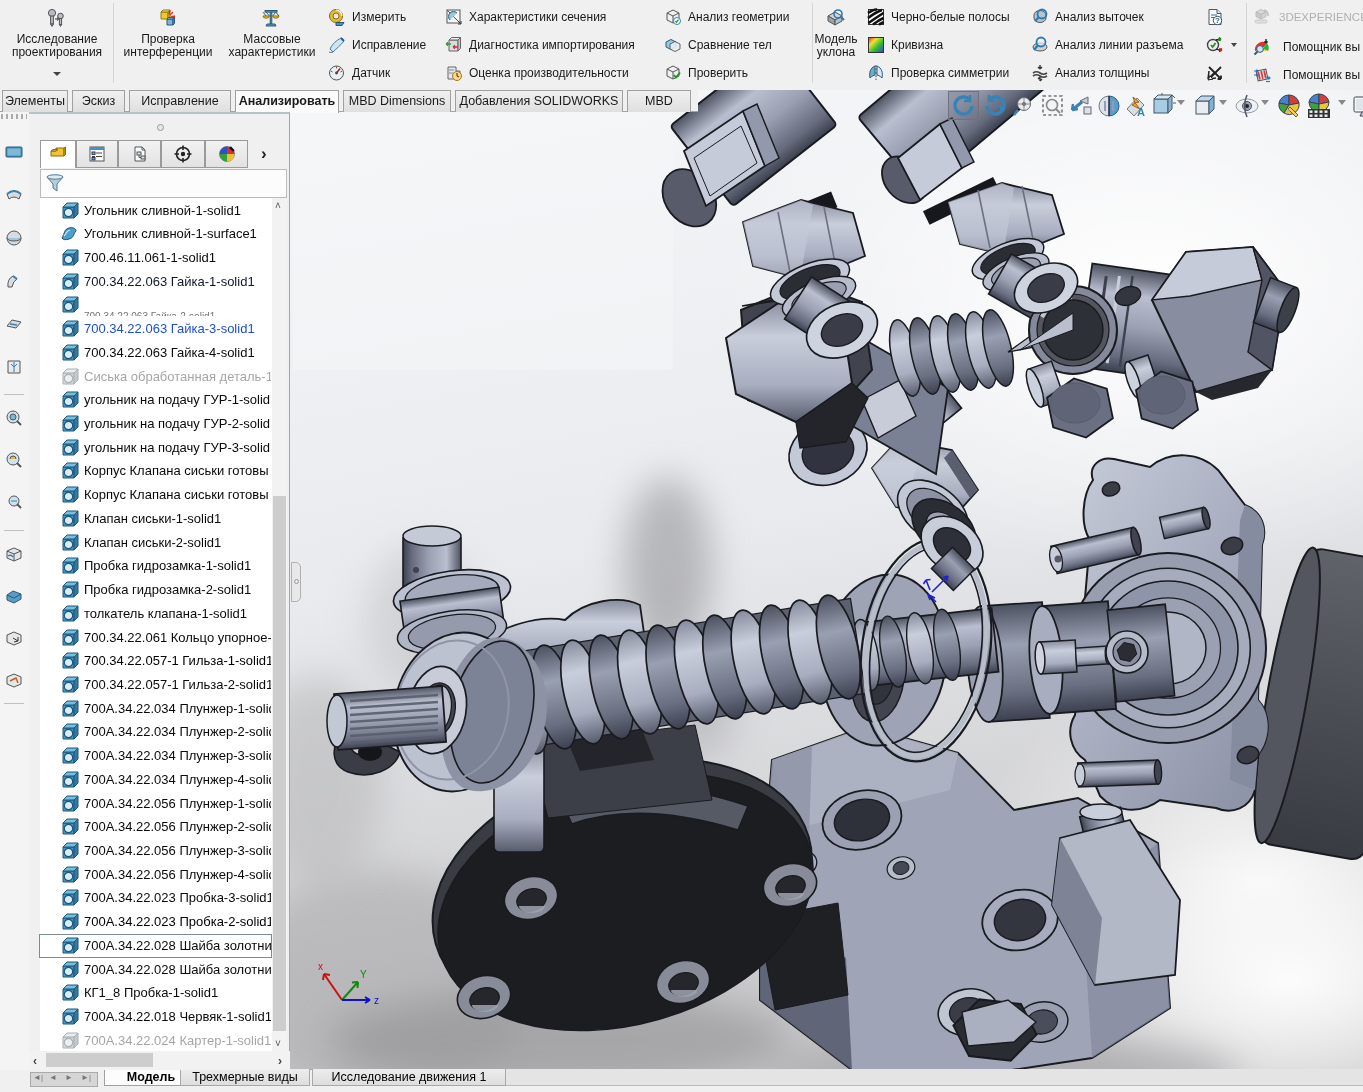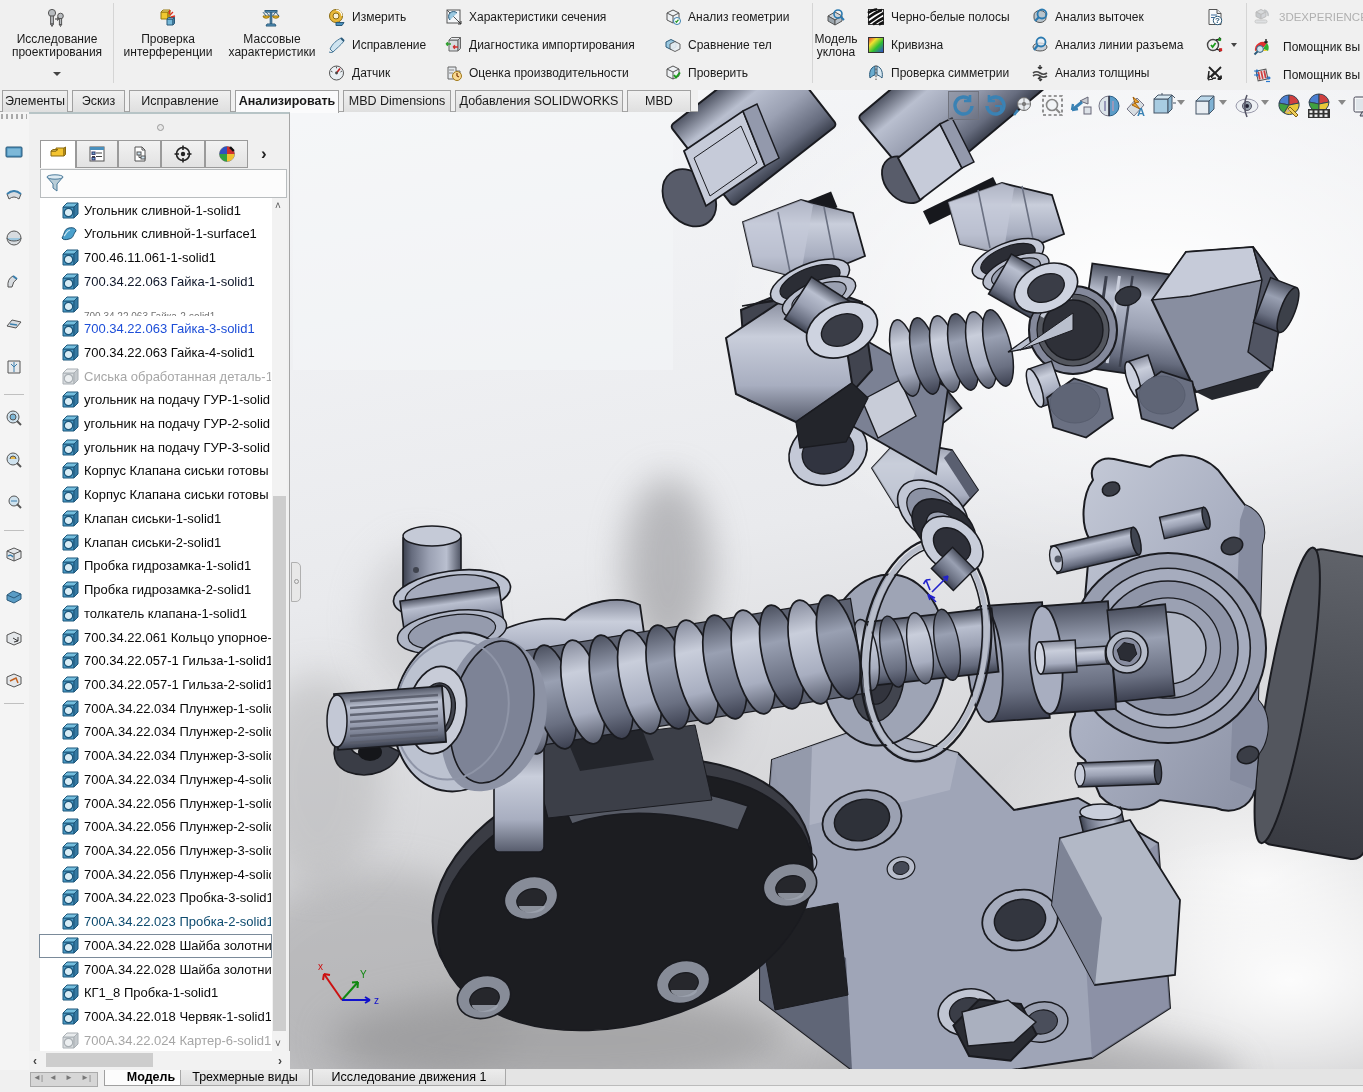--- a/index.html
+++ b/index.html
@@ -1178,21 +1178,21 @@
               </svg></span>
             <span style="position:absolute;left:44px;top:3px;font-size:13px;color:#0a0a0a;white-space:nowrap">700А.34.22.023 Пробка-3-solid1</span>
           </div>
 <div class="abs" style="left:0;top:713.1px;width:231px;height:22px;overflow:hidden;">
             <span style="position:absolute;left:20px;top:2px"><svg width="19" height="17" viewBox="0 0 19 17" style="vertical-align:-3px">
                 <path d="M3 5 L14 5 L14 16 L3 16 Z" fill="#4a9cc8" stroke="#1d567a"></path>
                 <path d="M3 5 L7 1 L18 1 L14 5 Z" fill="#74bede" stroke="#1d567a"></path>
                 <path d="M14 5 L18 1 L18 12 L14 16 Z" fill="#3579a2" stroke="#1d567a"></path>
                 <circle cx="8.5" cy="10.5" r="4.2" fill="#d8ecf5" stroke="#1d567a" stroke-width="1.2"></circle>
               </svg></span>
-            <span style="position:absolute;left:44px;top:3px;font-size:13px;color:#0c4a6e;white-space:nowrap">700А.34.22.023 Пробка-2-solid1</span>
+            <span style="position:absolute;left:44px;top:3px;font-size:13px;color:#000000;white-space:nowrap">700А.34.22.023 Пробка-2-solid1</span>
           </div>
 <div class="abs" style="left:0;top:736.8px;width:231px;height:22px;overflow:hidden;outline:1px solid #7a8a99;">
             <span style="position:absolute;left:20px;top:2px"><svg width="19" height="17" viewBox="0 0 19 17" style="vertical-align:-3px">
                 <path d="M3 5 L14 5 L14 16 L3 16 Z" fill="#4a9cc8" stroke="#1d567a"></path>
                 <path d="M3 5 L7 1 L18 1 L14 5 Z" fill="#74bede" stroke="#1d567a"></path>
                 <path d="M14 5 L18 1 L18 12 L14 16 Z" fill="#3579a2" stroke="#1d567a"></path>
                 <circle cx="8.5" cy="10.5" r="4.2" fill="#d8ecf5" stroke="#1d567a" stroke-width="1.2"></circle>
               </svg></span>
             <span style="position:absolute;left:44px;top:3px;font-size:13px;color:#0a0a0a;white-space:nowrap">700А.34.22.028 Шайба золотника</span>
           </div>
@@ -1223,21 +1223,21 @@
               </svg></span>
             <span style="position:absolute;left:44px;top:3px;font-size:13px;color:#0a0a0a;white-space:nowrap">700А.34.22.018 Червяк-1-solid1</span>
           </div>
 <div class="abs" style="left:0;top:831.7px;width:231px;height:22px;overflow:hidden;">
             <span style="position:absolute;left:20px;top:2px"><svg width="19" height="17" viewBox="0 0 19 17" style="vertical-align:-3px">
                 <path d="M3 5 L14 5 L14 16 L3 16 Z" fill="#d9dde0" stroke="#aab0b5"></path>
                 <path d="M3 5 L7 1 L18 1 L14 5 Z" fill="#e8ebed" stroke="#aab0b5"></path>
                 <path d="M14 5 L18 1 L18 12 L14 16 Z" fill="#c4c9cd" stroke="#aab0b5"></path>
                 <circle cx="8.5" cy="10.5" r="4.2" fill="#eceff1" stroke="#aab0b5" stroke-width="1.2"></circle>
               </svg></span>
-            <span style="position:absolute;left:44px;top:3px;font-size:13px;color:#a6a6a6;white-space:nowrap">700А.34.22.024 Картер-6-solid1</span>
+            <span style="position:absolute;left:44px;top:3px;font-size:13px;color:#a6a6a6;white-space:nowrap">700А.34.22.024 Картер-1-solid1</span>
           </div>
 </div>
 <div class="abs" style="left:243px;top:84px;width:15px;height:853px;background:#f2f2f2">
           <div style="position:absolute;top:2px;left:3px;color:#555;font-size:10px">˄</div>
           <div style="position:absolute;top:298px;left:1px;width:13px;height:535px;background:#cdcdcd"></div>
           <div style="position:absolute;bottom:2px;left:3px;color:#555;font-size:10px">˅</div>
         </div>
 <div class="abs" style="left:0px;top:937px;width:261px;height:19px;background:#f2f2f2">
           <div style="position:absolute;left:4px;top:3px;color:#444;font-size:12px;font-weight:bold">‹</div>
           <div style="position:absolute;right:8px;top:3px;color:#444;font-size:12px;font-weight:bold">›</div>

